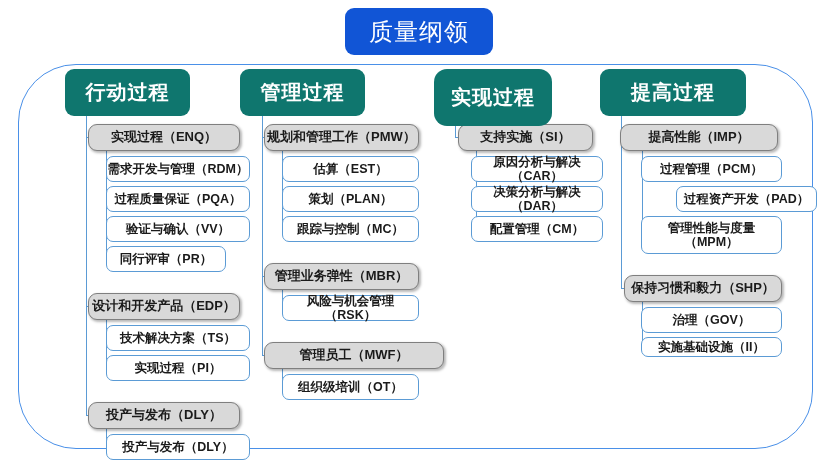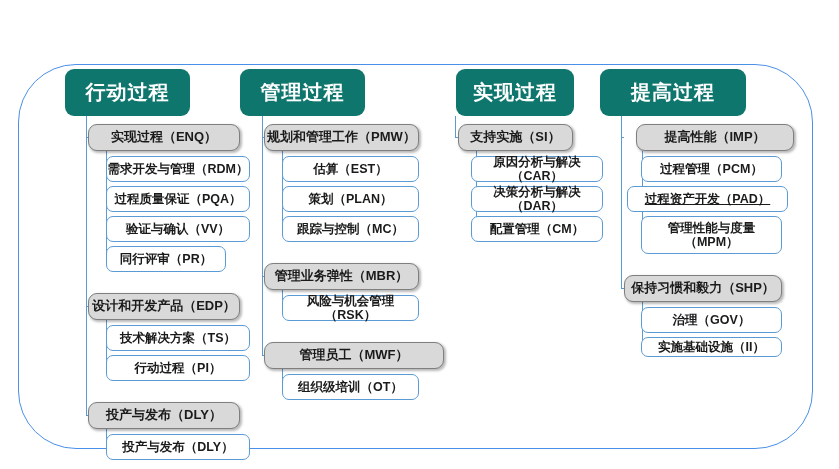--- a/index.html
+++ b/index.html
@@ -83,39 +83,40 @@
     font-size:12.5px;
   }
 </style>
 </head>
 <body>
 
 <div id="canvas">
 
   <div class="outer-frame"></div>
 
+  <div class="title-box">质量纲领</div>
 
   <div id="tree-layer">
       <div class="cat-head" style="left: 65px; top: 69px; width: 125px; height: 47px;">行动过程</div>
       <div class="node parent" style="left: 88px; top: 124px; width: 152px; height: 27px;">实现过程（ENQ）</div>
       <div class="conn h" style="left: 86px; top: 136.8px; width: 2px;"></div>
       <div class="node child" style="left: 106px; top: 156px; width: 144px; height: 26px;">需求开发与管理（RDM）</div>
       <div class="conn h" style="left: 106px; top: 168.3px; width: 0px;"></div>
       <div class="node child" style="left: 106px; top: 186px; width: 144px; height: 26px;">过程质量保证（PQA）</div>
       <div class="conn h" style="left: 106px; top: 198.3px; width: 0px;"></div>
       <div class="node child" style="left: 106px; top: 216px; width: 144px; height: 26px;">验证与确认（VV）</div>
       <div class="conn h" style="left: 106px; top: 228.3px; width: 0px;"></div>
       <div class="node child" style="left: 106px; top: 246px; width: 120px; height: 26px;">同行评审（PR）</div>
       <div class="conn h" style="left: 106px; top: 258.3px; width: 0px;"></div>
       <div class="conn v" style="left: 106px; top: 151px; height: 108px;"></div>
       <div class="node parent" style="left: 88px; top: 293px; width: 152px; height: 27px;">设计和开发产品（EDP）</div>
       <div class="conn h" style="left: 86px; top: 305.8px; width: 2px;"></div>
       <div class="node child" style="left: 106px; top: 325px; width: 144px; height: 26px;">技术解决方案（TS）</div>
       <div class="conn h" style="left: 106px; top: 337.3px; width: 0px;"></div>
-      <div class="node child" style="left: 106px; top: 355px; width: 144px; height: 26px;">行动过程（PI）</div>
+      <div class="node child" style="left: 106px; top: 355px; width: 144px; height: 26px;">实现过程（PI）</div>
       <div class="conn h" style="left: 106px; top: 367.3px; width: 0px;"></div>
       <div class="conn v" style="left: 106px; top: 320px; height: 48px;"></div>
       <div class="node parent" style="left: 88px; top: 402px; width: 152px; height: 27px;">投产与发布（DLY）</div>
       <div class="conn h" style="left: 86px; top: 414.8px; width: 2px;"></div>
       <div class="node child" style="left: 106px; top: 434px; width: 144px; height: 26px;">投产与发布（DLY）</div>
       <div class="conn h" style="left: 106px; top: 446.3px; width: 0px;"></div>
       <div class="conn v" style="left: 106px; top: 429px; height: 18px;"></div>
       <div class="conn v" style="left: 86px; top: 116px; height: 299.5px;"></div>
       <div class="cat-head" style="left: 240px; top: 69px; width: 125px; height: 47px;">管理过程</div>
       <div class="node parent" style="left: 264px; top: 124px; width: 155px; height: 27px;">规划和管理工作（PMW）</div>
@@ -131,37 +132,37 @@
       <div class="conn h" style="left: 262px; top: 275.8px; width: 2px;"></div>
       <div class="node child" style="left: 282px; top: 295px; width: 137px; height: 26px;">风险与机会管理（RSK）</div>
       <div class="conn h" style="left: 282px; top: 307.3px; width: 0px;"></div>
       <div class="conn v" style="left: 282px; top: 290px; height: 18px;"></div>
       <div class="node parent" style="left: 264px; top: 342px; width: 180px; height: 27px;">管理员工（MWF）</div>
       <div class="conn h" style="left: 262px; top: 354.8px; width: 2px;"></div>
       <div class="node child" style="left: 282px; top: 374px; width: 137px; height: 26px;">组织级培训（OT）</div>
       <div class="conn h" style="left: 282px; top: 386.3px; width: 0px;"></div>
       <div class="conn v" style="left: 282px; top: 369px; height: 18px;"></div>
       <div class="conn v" style="left: 262px; top: 116px; height: 239.5px;"></div>
-      <div class="cat-head" style="left: 456px; top: 69px; width: 118px; height: 47px;">实现过程</div>
-      <div class="node parent" style="left: 458px; top: 124px; width: 115px; height: 27px; text-align: right;">支持实施（SI）</div>
+      <div class="cat-head" style="left: 434px; top: 69px; width: 118px; height: 57px; border-radius: 13px;">实现过程</div>
+      <div class="node parent" style="left: 458px; top: 124px; width: 135px; height: 27px; text-align: right;">支持实施（SI）</div>
       <div class="conn h" style="left: 455px; top: 136.8px; width: 3px;"></div>
       <div class="node child" style="left: 471px; top: 156px; width: 132px; height: 26px;">原因分析与解决（CAR）</div>
       <div class="conn h" style="left: 476px; top: 168.3px;"></div>
       <div class="node child" style="left: 471px; top: 186px; width: 132px; height: 26px;">决策分析与解决（DAR）</div>
       <div class="conn h" style="left: 476px; top: 198.3px;"></div>
       <div class="node child" style="left: 471px; top: 216px; width: 132px; height: 26px;">配置管理（CM）</div>
       <div class="conn h" style="left: 476px; top: 228.3px;"></div>
       <div class="conn v" style="left: 476px; top: 151px; height: 78px;"></div>
       <div class="conn v" style="left: 455px; top: 116px; height: 21.5px;"></div>
       <div class="cat-head" style="left: 600px; top: 69px; width: 146px; height: 47px;">提高过程</div>
-      <div class="node parent" style="left: 636px; top: 124px; width: 158px; height: 27px;">提高性能（IMP）</div>
+      <div class="node parent" style="left: 620px; top: 124px; width: 158px; height: 27px;">提高性能（IMP）</div>
       <div class="conn h" style="left: 621px; top: 136.8px; width: 3px;"></div>
       <div class="node child" style="left: 641px; top: 156px; width: 141px; height: 26px;">过程管理（PCM）</div>
       <div class="conn h" style="left: 642px; top: 168.3px;"></div>
-      <div class="node child" style="left: 627px; top: 186px; width: 161px; height: 26px; text-decoration: underline;">过程资产开发（PAD）</div>
+      <div class="node child" style="left: 676px; top: 186px; width: 141px; height: 26px;">过程资产开发（PAD）</div>
       <div class="conn h" style="left: 642px; top: 198.3px;"></div>
       <div class="node child" style="left: 641px; top: 216px; width: 141px; height: 38px;">管理性能与度量<br>（MPM）</div>
       <div class="conn h" style="left: 642px; top: 234.3px;"></div>
       <div class="conn v" style="left: 642px; top: 151px; height: 84px;"></div>
       <div class="node parent" style="left: 624px; top: 275px; width: 158px; height: 27px;">保持习惯和毅力（SHP）</div>
       <div class="conn h" style="left: 621px; top: 287.8px; width: 3px;"></div>
       <div class="node child" style="left: 641px; top: 307px; width: 141px; height: 26px;">治理（GOV）</div>
       <div class="conn h" style="left: 642px; top: 319.3px;"></div>
       <div class="node child" style="left: 641px; top: 337px; width: 141px; height: 20px;">实施基础设施（II）</div>
       <div class="conn h" style="left: 642px; top: 349.3px;"></div>

